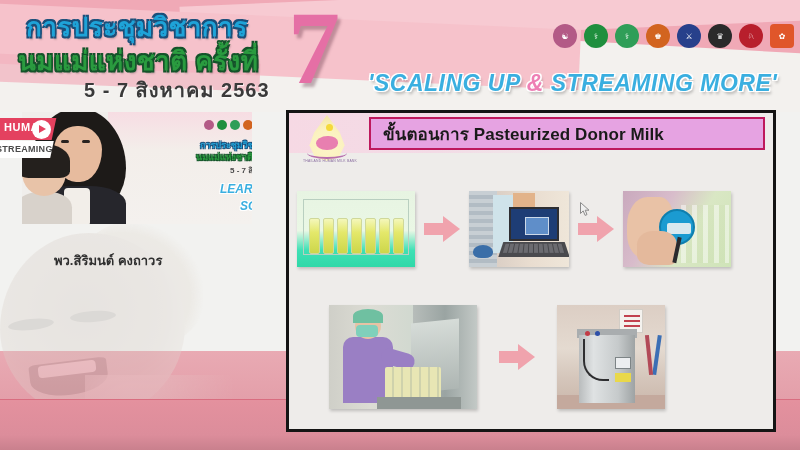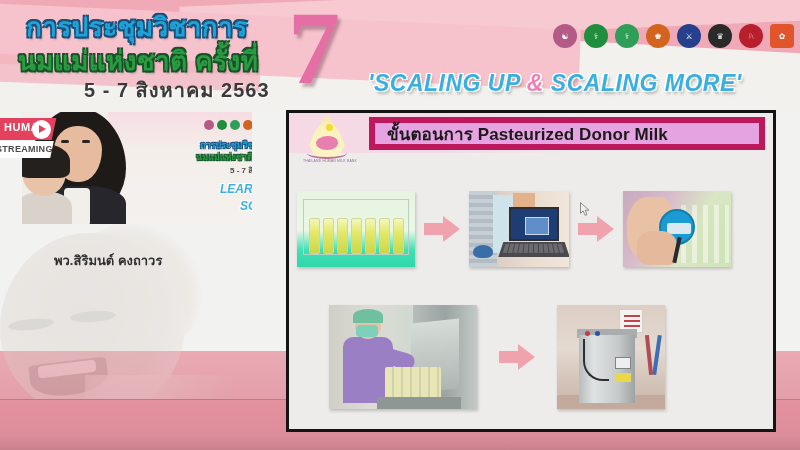--- a/index.html
+++ b/index.html
@@ -126,21 +126,21 @@
   .drop { position:absolute; left:10px; top:1px; width:40px; height:46px;
      background: radial-gradient(circle at 50% 68%, #fdf6c8 0%, #fbf2c0 45%, #f6e9ad 75%, #f4e5a6 100%);
      border-radius: 50% 50% 50% 50%/62% 62% 38% 38%;
      clip-path: polygon(50% 0%, 82% 38%, 94% 66%, 80% 92%, 50% 100%, 20% 92%, 6% 66%, 18% 38%); }
   .drop-baby { position:absolute; left:19px; top:22px; width:22px; height:14px; background:#e87fb0; border-radius:55% 45% 50% 50%; }
   .drop-dot { position:absolute; left:29px; top:10px; width:7px; height:7px; background:#f5d93a; border-radius:50%; }
   .drop-hands { position:absolute; left:10px; top:33px; width:40px; height:12px; border-bottom:2px solid #b86fae; border-radius:0 0 50% 50%; }
   .logo-caption { position:absolute; left:4px; top:45px; width:58px; text-align:center; font-size:3.4px; color:#8a6fa0; letter-spacing:.2px;}
 
   .slide-title { position:absolute; left:80px; top:4px; width:396px; height:33px;
-     background:#e6a3e2; border:6px solid #be185d; display:flex; align-items:center; padding-left:12px; }
+     background:#e6a3e2; border:2px solid #be185d; display:flex; align-items:center; padding-left:12px; }
   .slide-title span { font-size:17px; font-weight:bold; color:#1a1a1a; white-space:nowrap; letter-spacing:.1px; }
 
   .row { position:absolute; display:flex; align-items:center; }
   .row1 { left:8px; top:78px; }
   .row2 { left:40px; top:192px; }
 
   .photo { position:relative; background:#ddd; box-shadow:1px 2px 3px rgba(0,0,0,.2); overflow:hidden; }
   .arrow { width:36px; height:26px; position:relative; margin:0 9px; flex:0 0 auto; }
   .arrow-body { position:absolute; left:0; top:7px; width:22px; height:12px; background:#f0a3ad; }
   .arrow-head { position:absolute; left:19px; top:0; width:0; height:0;
@@ -231,21 +231,21 @@
     <div class="hdr-diag1"></div>
     <div class="hdr-diag4"></div>
     <div class="hdr-diag2"></div>
     <div class="hdr-diag3"></div>
 
     <div class="big-seven">7</div>
     <div class="t-line1">การประชุมวิชาการ</div>
     <div class="t-line2">นมแม่แห่งชาติ ครั้งที่</div>
     <div class="t-date">5 - 7 สิงหาคม 2563</div>
 
-    <div class="tagline"><span>'SCALING UP </span><span class="amp">&amp;</span><span> SCALING MORE'</span></div>
+    <div class="tagline"><span>'SCALING UP </span><span class="amp">&amp;</span><span> STREAMING MORE'</span></div>
 
     <div class="logos">
       <div class="logo" style="background:#b35a86">☯</div>
       <div class="logo" style="background:#1f8f3e">⚕</div>
       <div class="logo" style="background:#2f9e58">⚕</div>
       <div class="logo" style="background:#d2641f">♚</div>
       <div class="logo" style="background:#27408b">⚔</div>
       <div class="logo" style="background:#2a2a2a">♛</div>
       <div class="logo" style="background:#b81f2c">♘</div>
       <div class="logo" style="background:#e0562a;border-radius:4px">✿</div>

